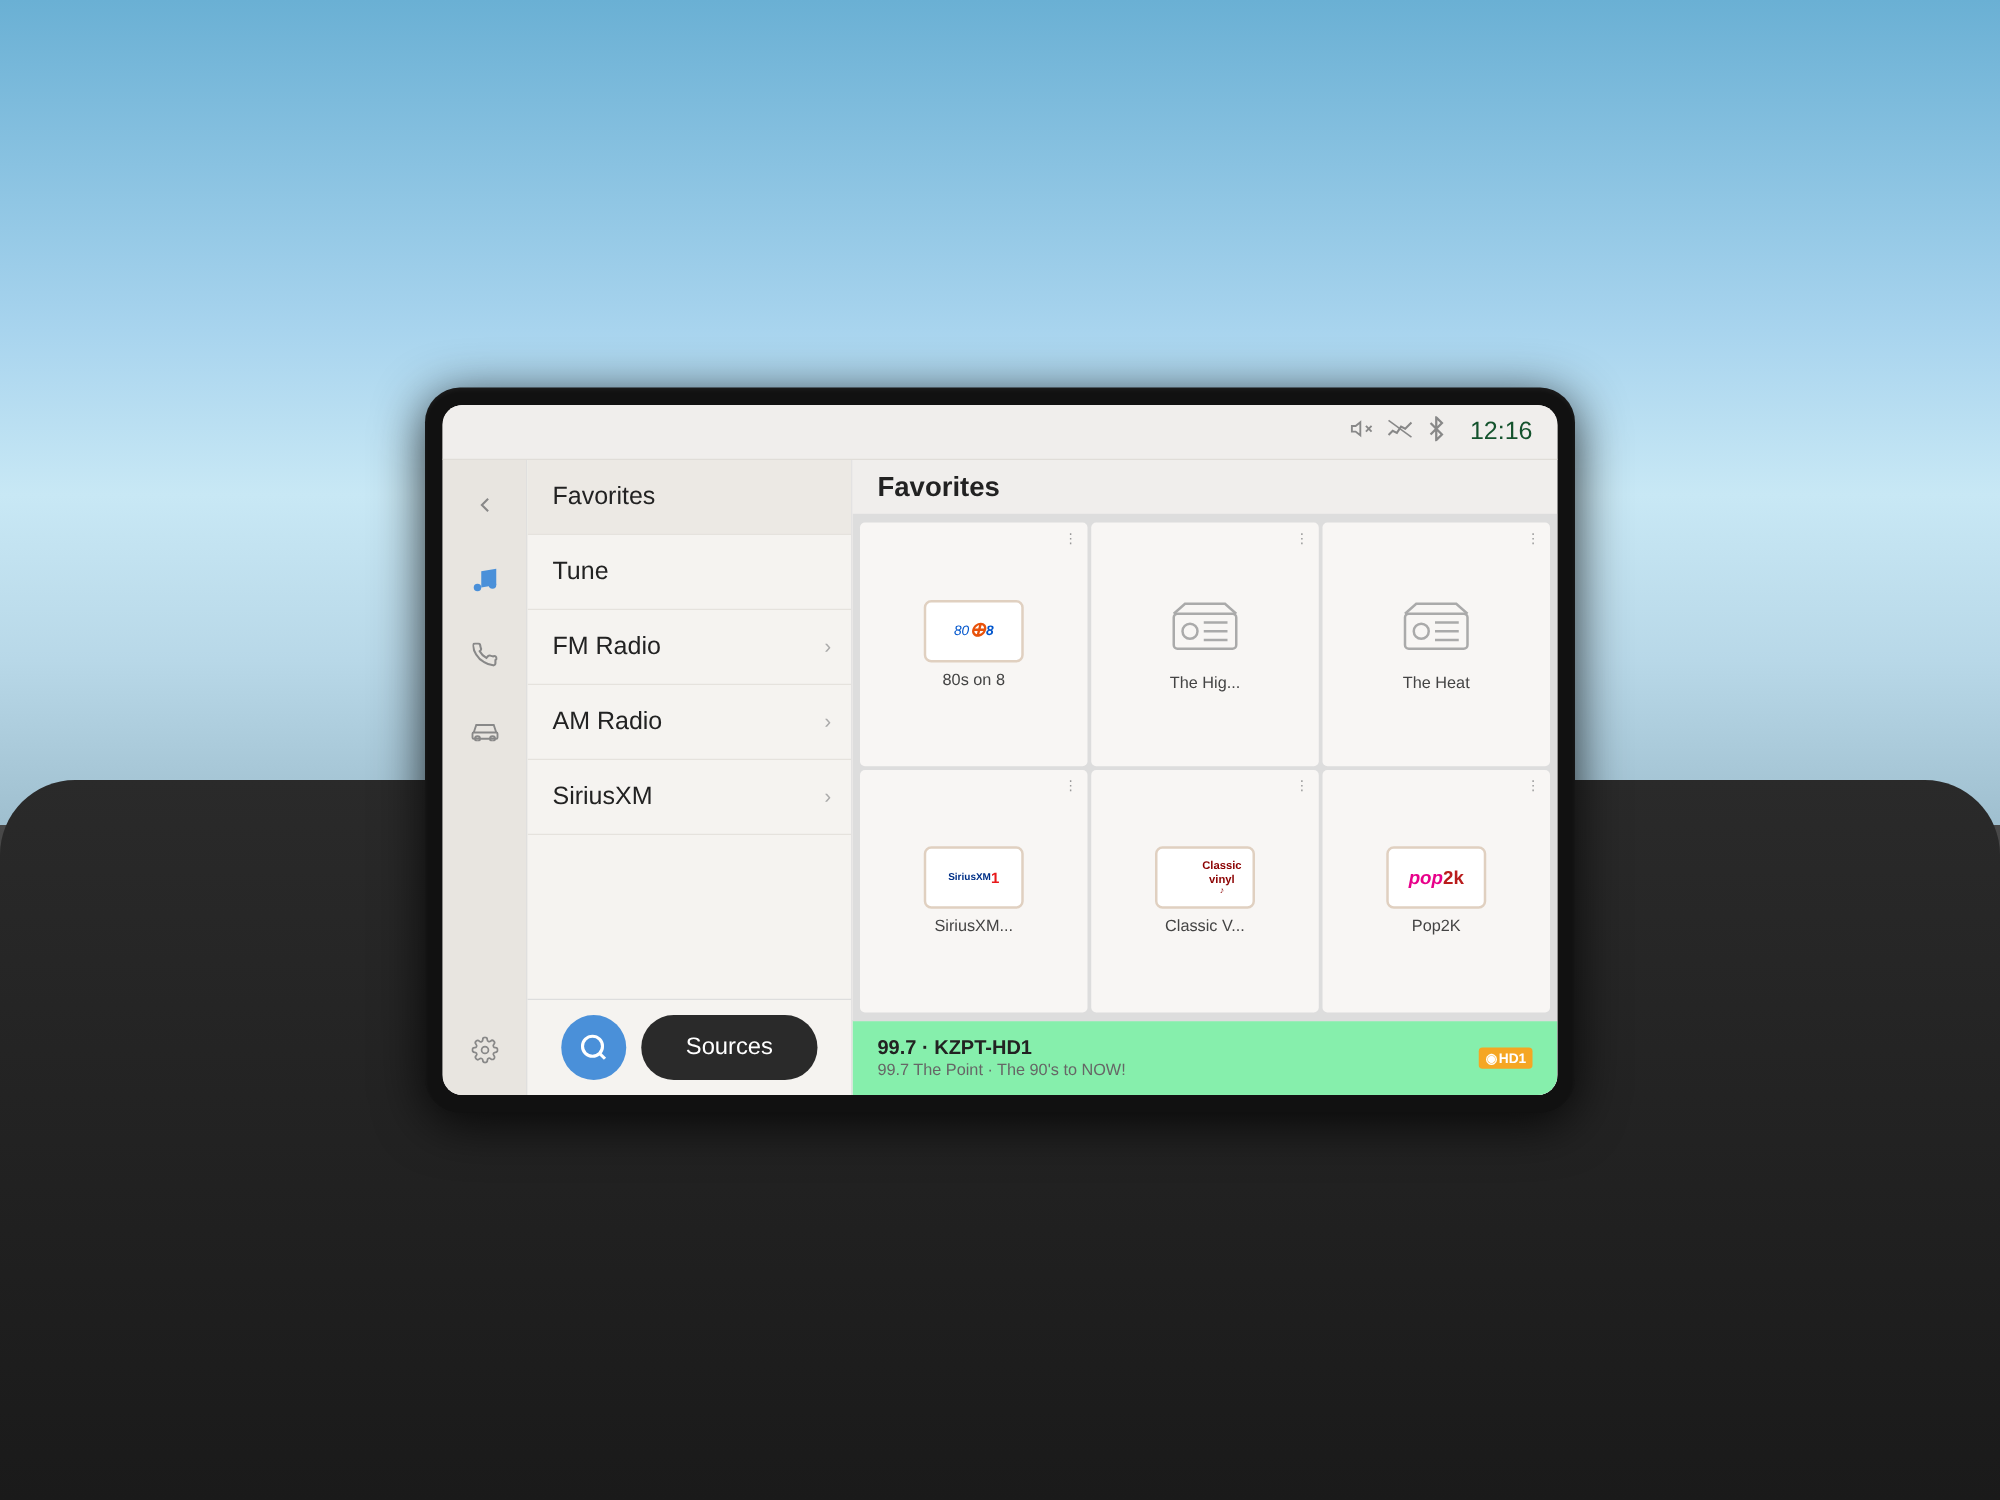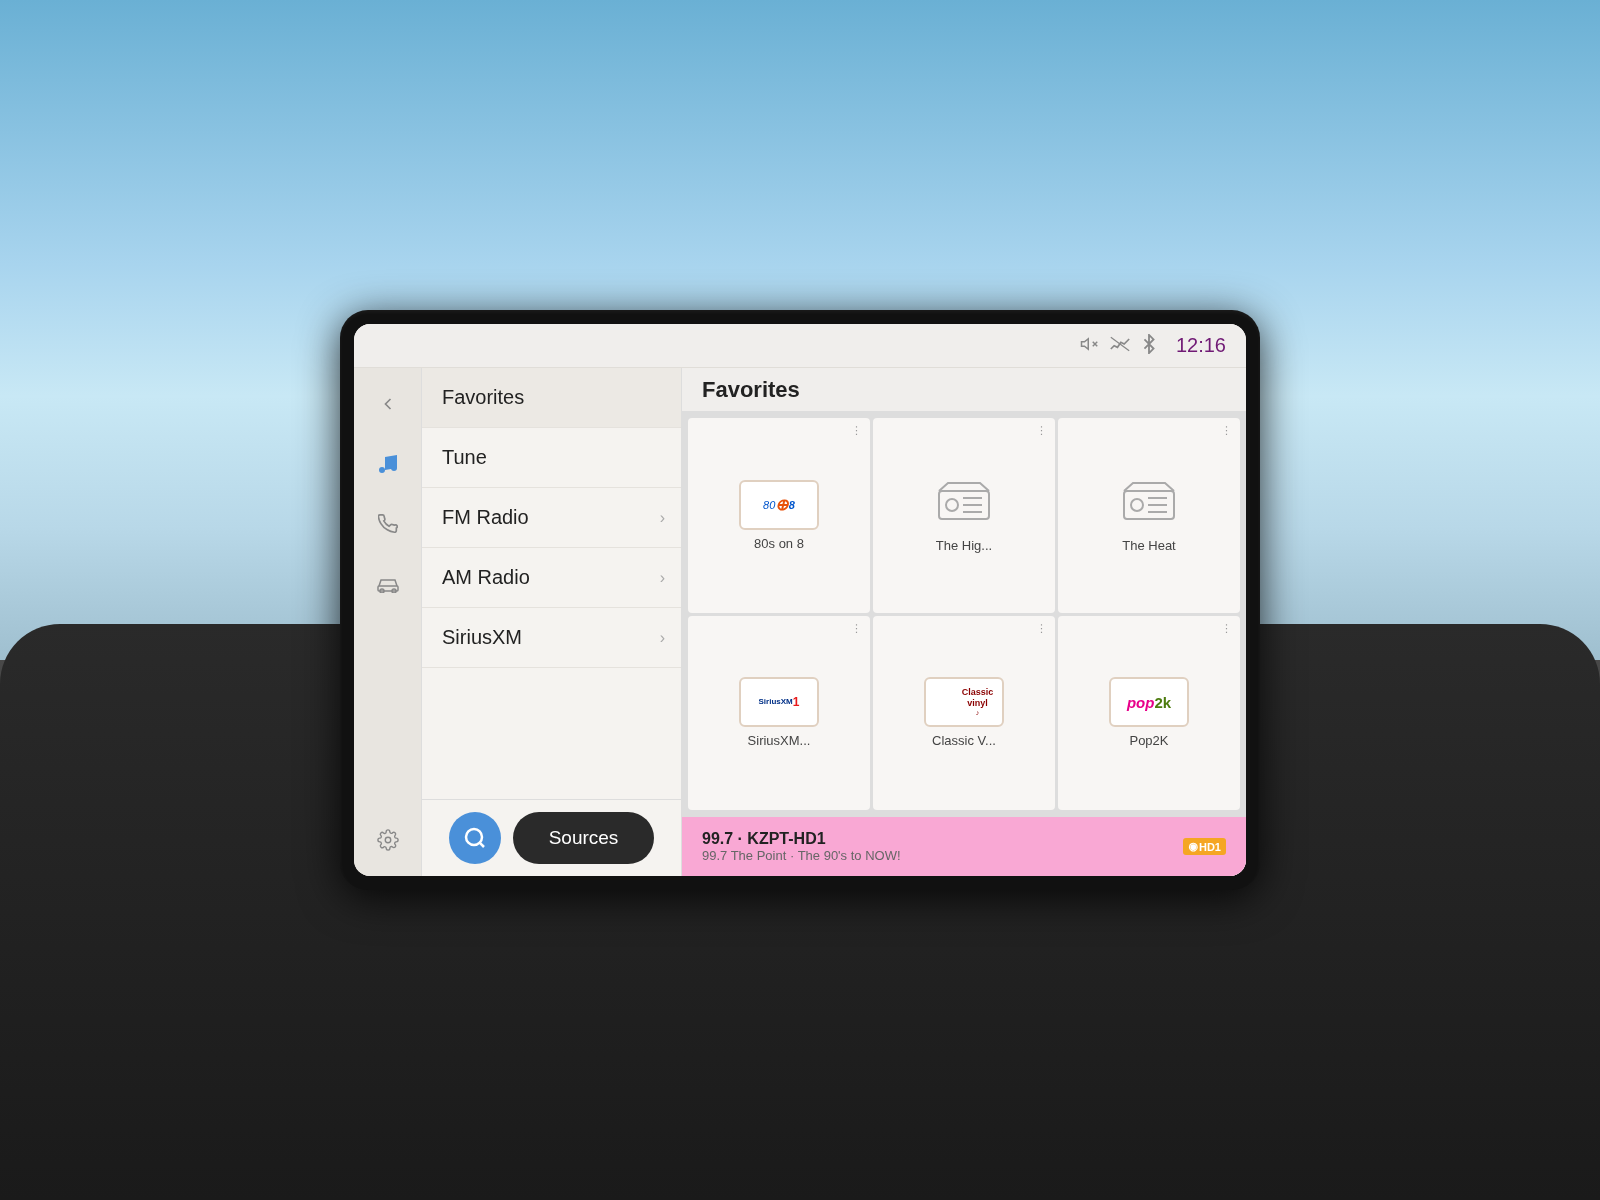--- a/index.html
+++ b/index.html
@@ -82,21 +82,21 @@
     }
 
     .status-icon {
       font-size: 16px;
       color: #666;
     }
 
     .status-time {
       font-size: 20px;
       font-weight: 500;
-      color: #701a75;
+      color: #14532d;
       margin-left: 8px;
     }
 
     
     .main-content {
       flex: 1;
       display: flex;
       overflow: hidden;
     }
 
@@ -356,21 +356,21 @@
       justify-content: center;
       font-size: 16px;
       font-weight: 900;
       color: #e8008a;
       border: 2px solid #e0d0c0;
     }
 
     
     .now-playing {
       height: 60px;
-      background: #f9a8d4;
+      background: #86efac;
       border-top: 1px solid #ddd;
       display: flex;
       align-items: center;
       padding: 0 20px;
       gap: 12px;
     }
 
     .now-playing-info {
       flex: 1;
     }
@@ -570,21 +570,21 @@
               <span style="font-size:9px;color:#8B0000;font-weight:900;">vinyl</span>
               <span style="font-size:7px;color:#8B0000;">♪</span>
             </div>
             <span class="card-label">Classic V...</span>
           </div>
 
           <div class="favorite-card">
             <span class="card-menu-dot">⋮</span>
             <div class="logo-pop2k">
               <span style="font-size:15px;font-weight:900;color:#e8008a;font-style:italic;">pop</span>
-                <span style="font-size:15px;font-weight:900;color:#4d7c0f;">2k</span>
+                <span style="font-size:15px;font-weight:900;color:#b91c1c;">2k</span>
             </div>
             <span class="card-label">Pop2K</span>
           </div>
 
         </div>
 
         <div class="now-playing">
           <div class="now-playing-info">
             <div class="now-playing-station">99.7 · KZPT-HD1</div>
             <div class="now-playing-desc">99.7 The Point · The 90's to NOW!</div>

